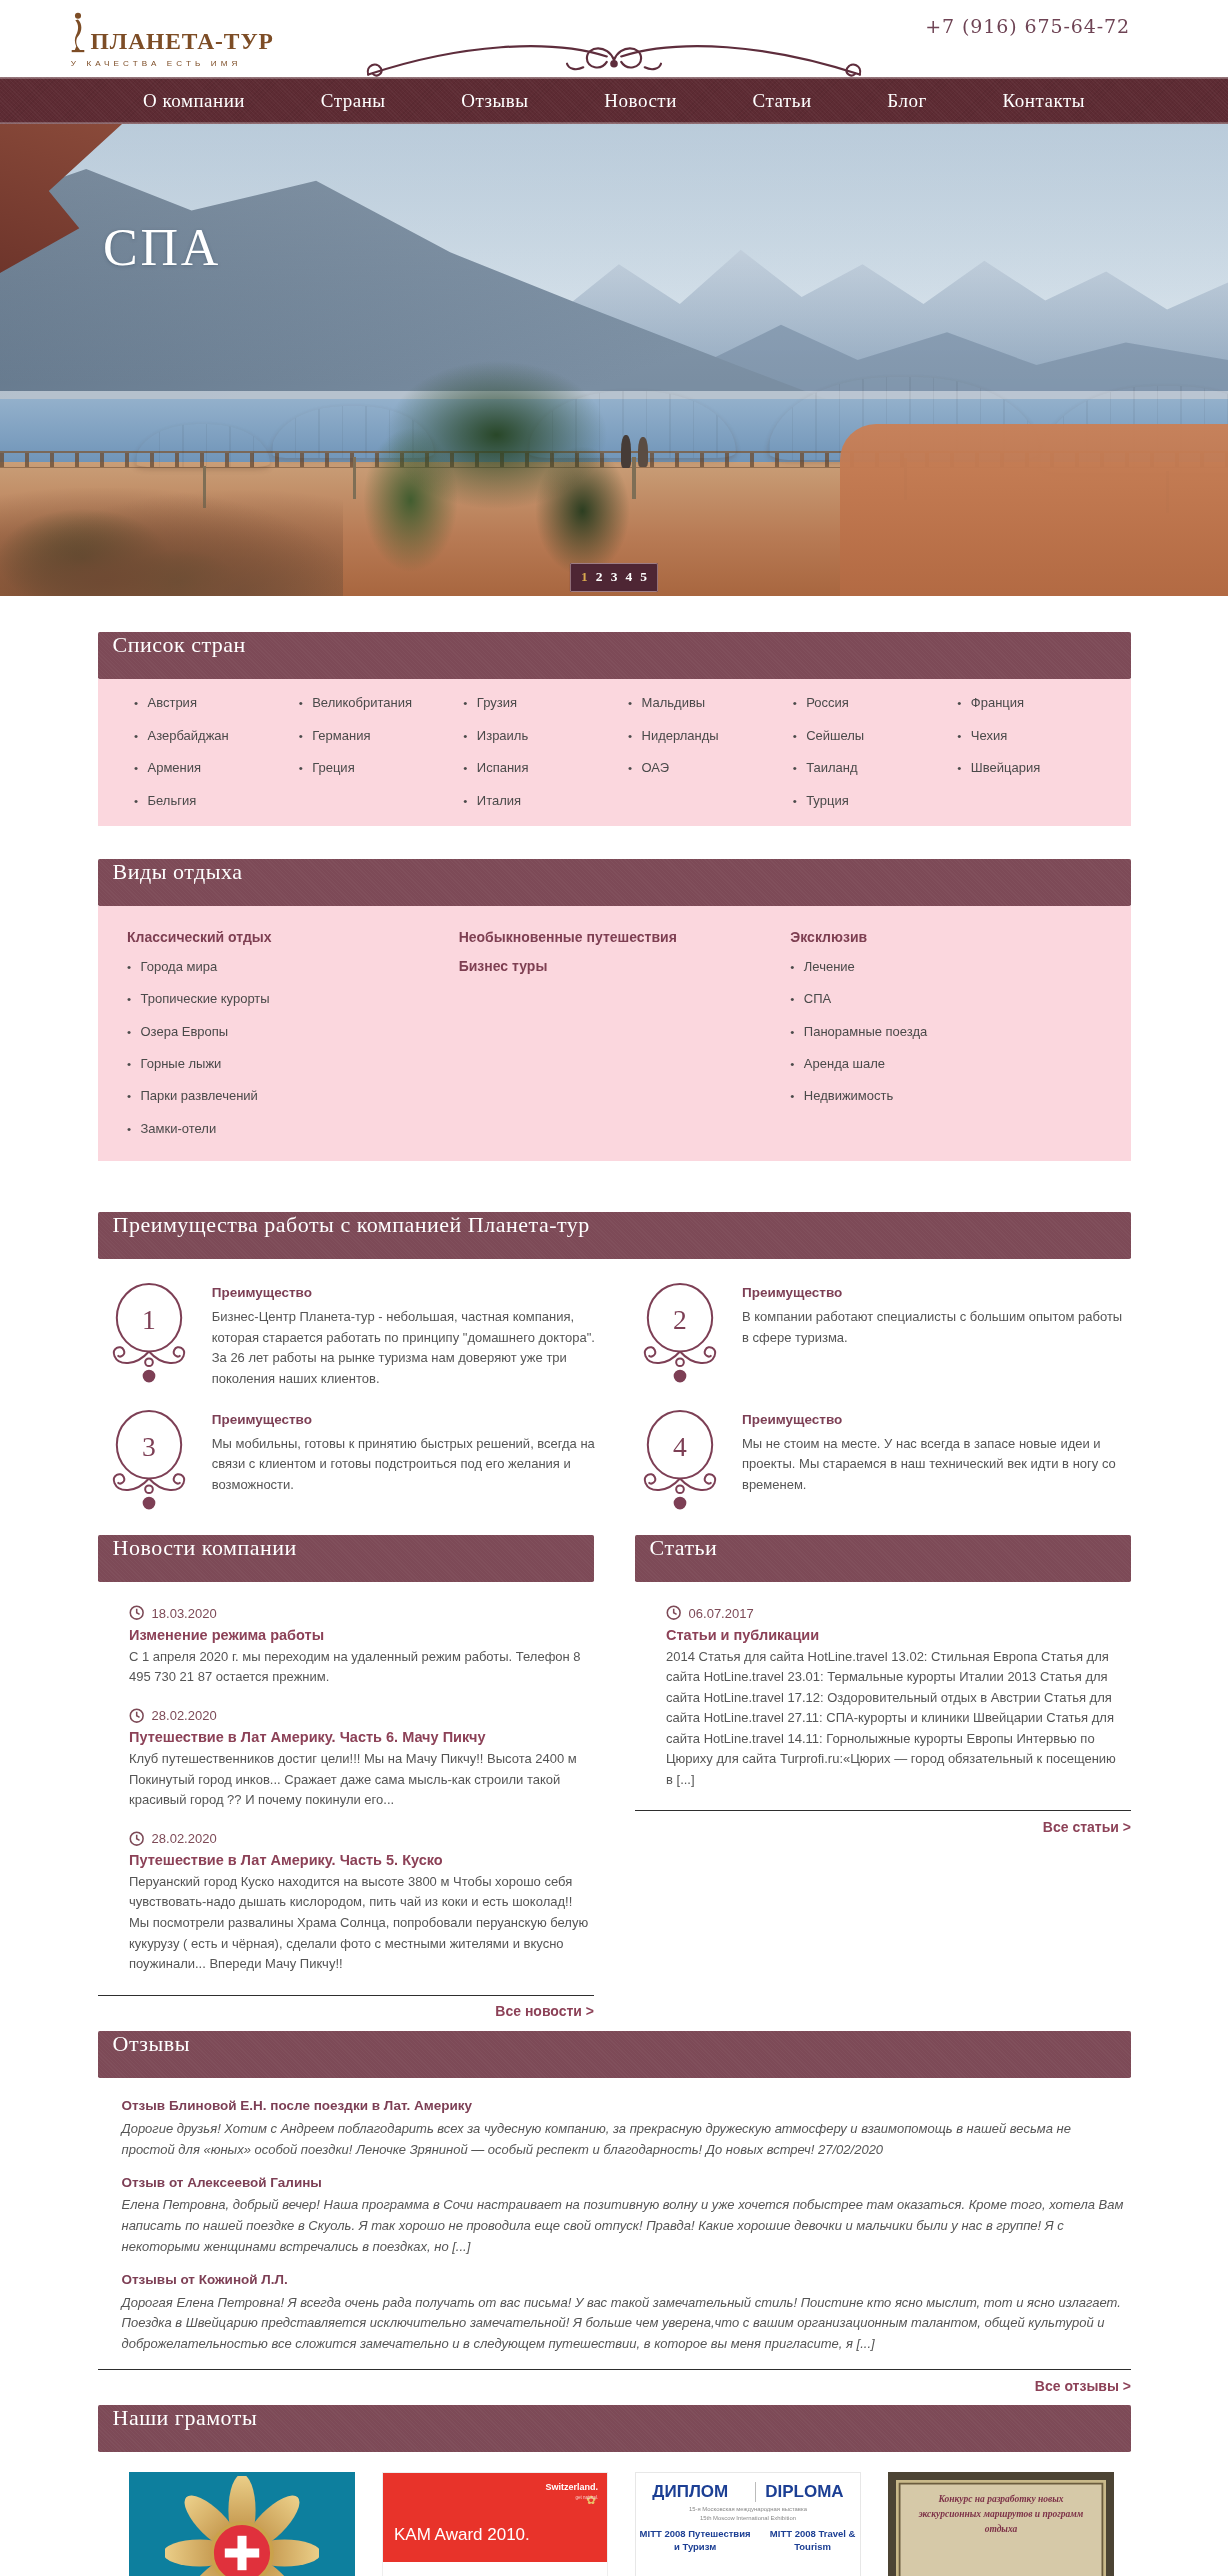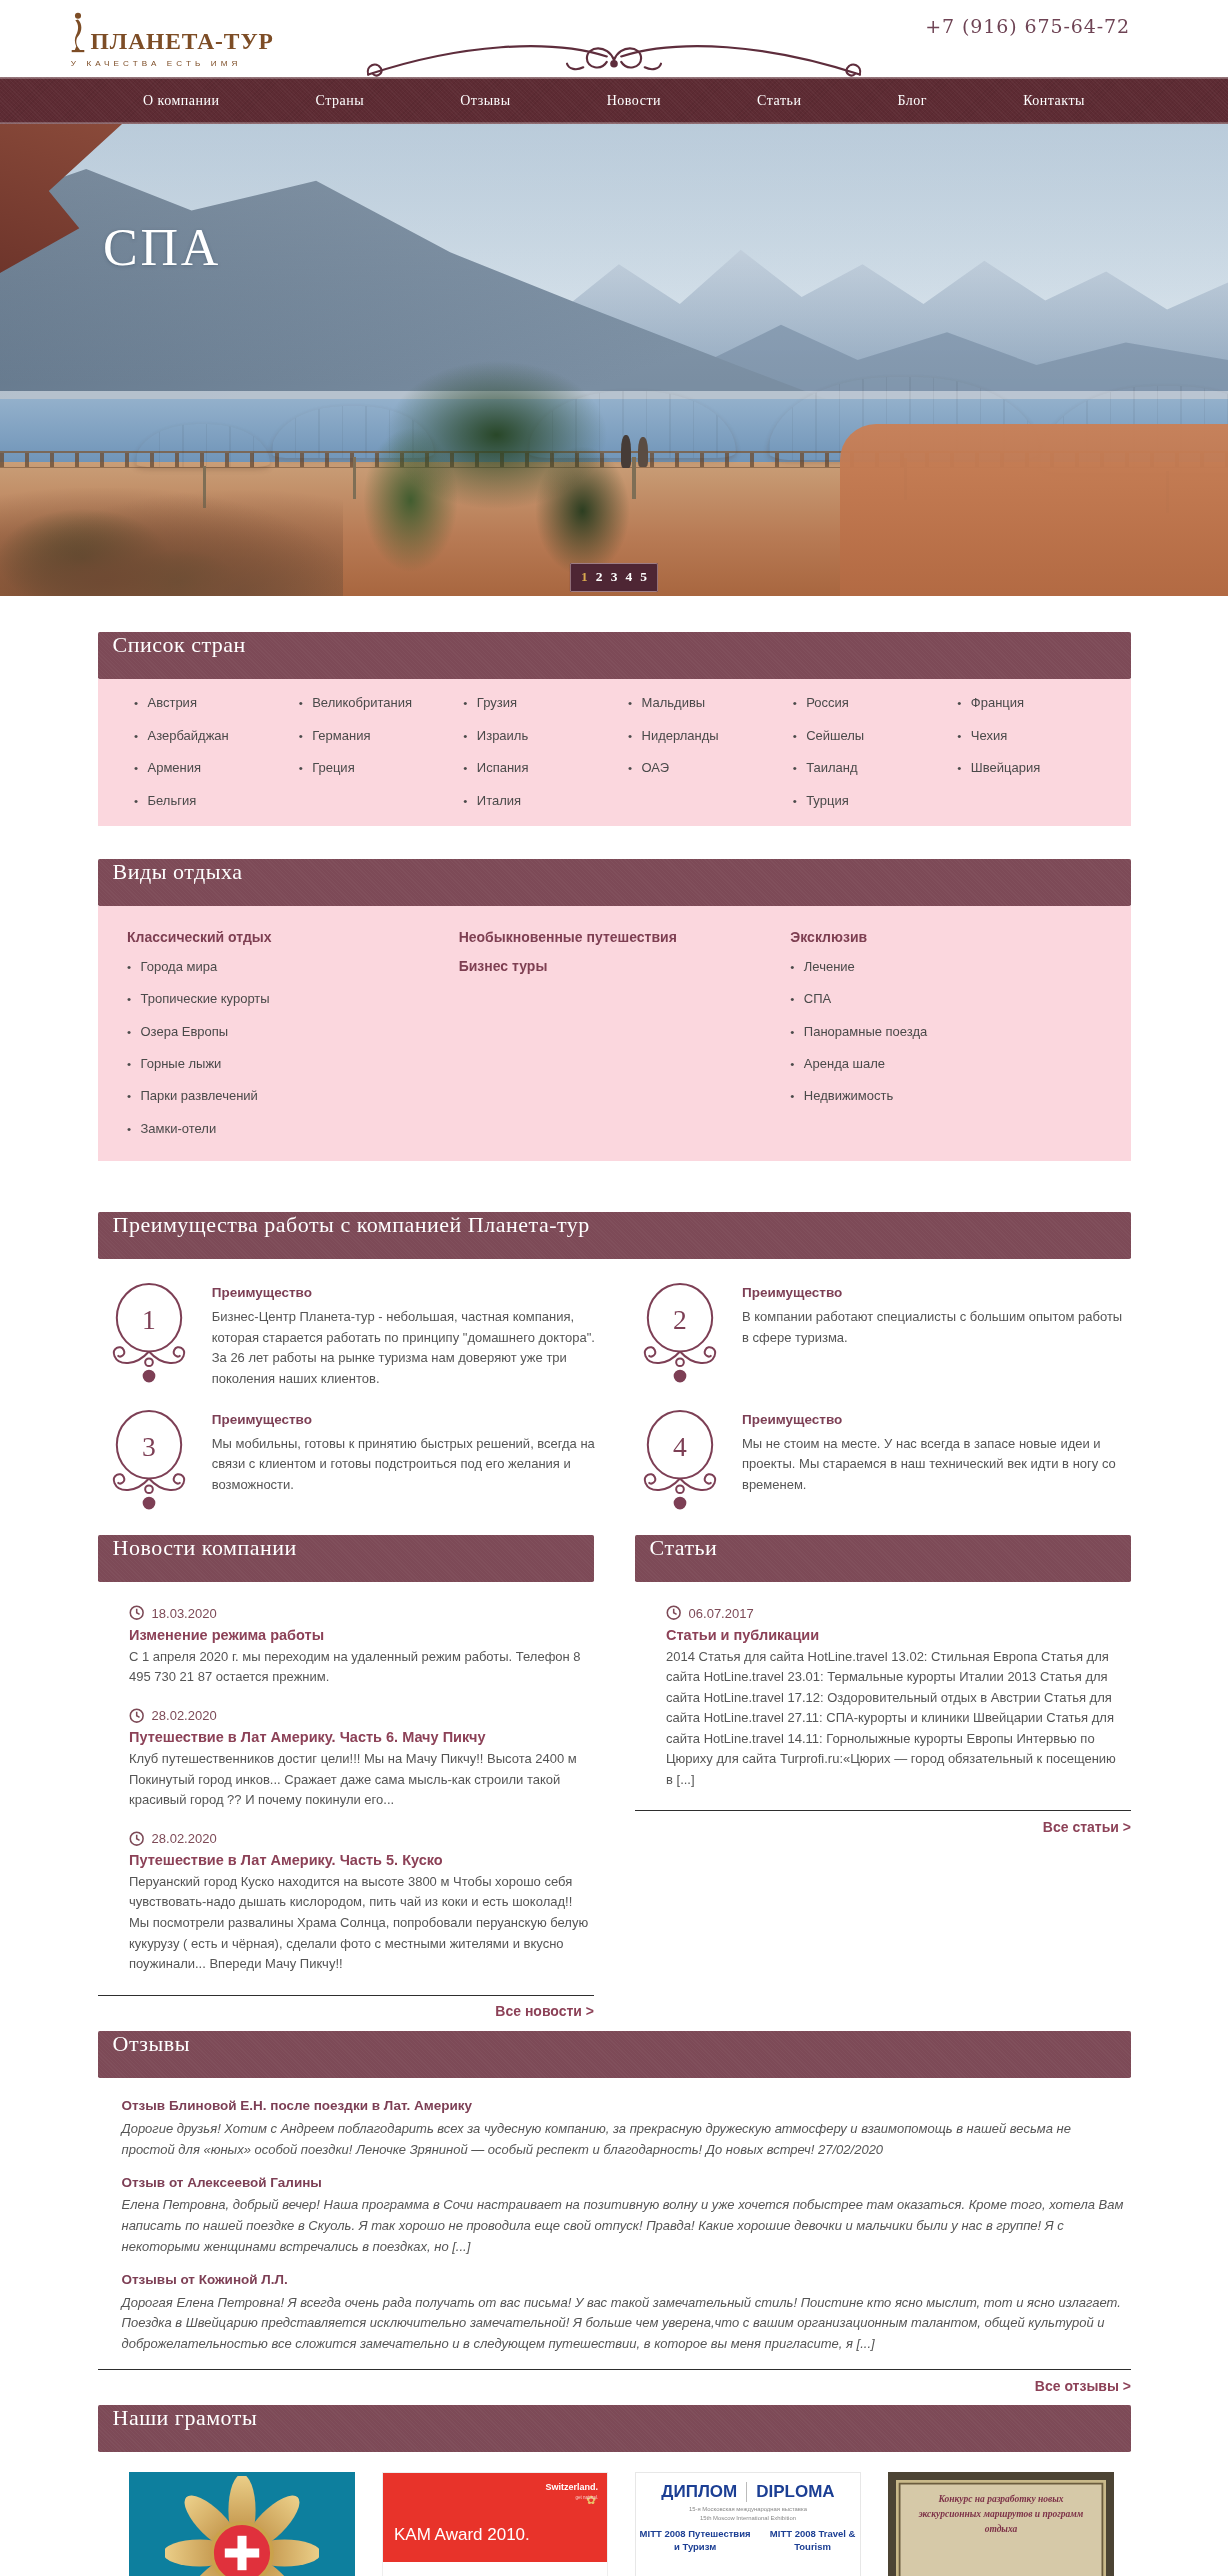--- a/index.html
+++ b/index.html
@@ -21,21 +21,21 @@
     font-size:19px;color:#6e4354;letter-spacing:0.9px;}
   .flourish{position:absolute;left:50%;transform:translateX(-50%);top:33px;width:506px;height:47px;z-index:3;pointer-events:none;}
 
   
   .main-nav{position:relative;height:47px;background:#5d2b33;
     background-image:repeating-linear-gradient(45deg,rgba(255,255,255,.035) 0 0.9px,transparent 0.9px 2.7px),
                      repeating-linear-gradient(-45deg,rgba(0,0,0,.06) 0 0.9px,transparent 0.9px 3.6px);
     box-shadow:inset 0 6.3px 0 -4.5px rgba(255,255,255,.35), inset 0 -6.3px 0 -4.5px rgba(255,255,255,.3);
     display:flex;align-items:center;justify-content:space-between;padding:0 143px;box-sizing:border-box;}
   .main-nav a{color:#fff;text-decoration:none;font-family:"Liberation Serif","DejaVu Serif",serif;
-    font-size:14px;letter-spacing:0.5px;cursor:pointer;}
+    font-size:19px;letter-spacing:0.5px;cursor:pointer;}
 
   
   .hero{position:relative;height:472px;overflow:hidden;}
   .hero *{position:absolute;}
   .sky{inset:0;background:linear-gradient(#b5c8d8 0%,#d9e4ec 45%,#eceff2 62%,#eef0f1 100%);}
   .mtn-main{left:0;top:27px;width:78%;height:298px;background:linear-gradient(160deg,#55687c,#7a8ea2 70%);
     clip-path:polygon(0 16%,9% 6%,20% 20%,33% 10%,47% 34%,61% 52%,77% 72%,100% 100%,0 100%);}
   .mtn-far{right:0;top:86px;width:62%;height:181px;background:linear-gradient(#cfd9e3,#8fa6bd);
     clip-path:polygon(0 62%,6% 45%,12% 57%,20% 30%,28% 52%,36% 22%,44% 48%,52% 30%,60% 52%,68% 28%,76% 50%,84% 34%,92% 55%,100% 40%,100% 100%,0 100%);}
   .mtn-right{right:0;top:163px;width:52%;height:126px;background:#7f95ab;opacity:.9;
@@ -139,21 +139,21 @@
   .cert-swiss{background:#0d7f9e;display:flex;align-items:center;justify-content:center;}
   .cert-kam{background:#fff;border:0.9px solid #eee;}
   .kam-red{position:absolute;left:0;top:0;right:0;height:89px;background:#e8332a;color:#fff;}
   .kam-brand{position:absolute;right:9px;top:9px;font-size:9px;font-weight:bold;}
   .kam-flower{position:absolute;right:11px;top:20px;color:#e9c268;font-size:11.7px;}
   .kam-sub{position:absolute;right:9px;top:22px;font-size:4.5px;color:#f7cfc9;}
   .kam-title{position:absolute;left:11px;bottom:16.3px;font-size:17px;}
   .cert-mitt{background:#fff;border:0.9px solid #e7e7e7;text-align:center;font-family:"Liberation Sans",sans-serif;}
   .mitt-head{display:flex;justify-content:center;gap:9px;margin-top:9px;
     font-size:17px;font-weight:bold;color:#1c3f94;}
-  .mitt-head span:first-child{border-right:0.9px solid #bbb;padding-right:9px;}
+  .mitt-head span:first-child{border-right:0.9px solid #bbb;padding-right:27px;}
   .mitt-small{font-size:5.9px;color:#888;line-height:1.5;margin-top:3.6px;}
   .mitt-event{display:flex;justify-content:center;gap:11px;margin-top:5.4px;font-size:9.5px;
     font-weight:bold;color:#1c3f94;line-height:1.35;}
   .cert-diploma{background:#d6c9a8;border:8.1px solid #4c4434;
     box-shadow:inset 0 0 0 2.7px #c9b98a, inset 0 0 0 4.5px #6b5c3e;
     font-family:"Liberation Serif","DejaVu Serif",serif;text-align:center;padding:12.6px 11px 0;}
   .dip-script{font-style:italic;font-size:9.5px;line-height:1.55;color:#7d3248;font-weight:bold;}
 </style>
 </head>
 <body>

